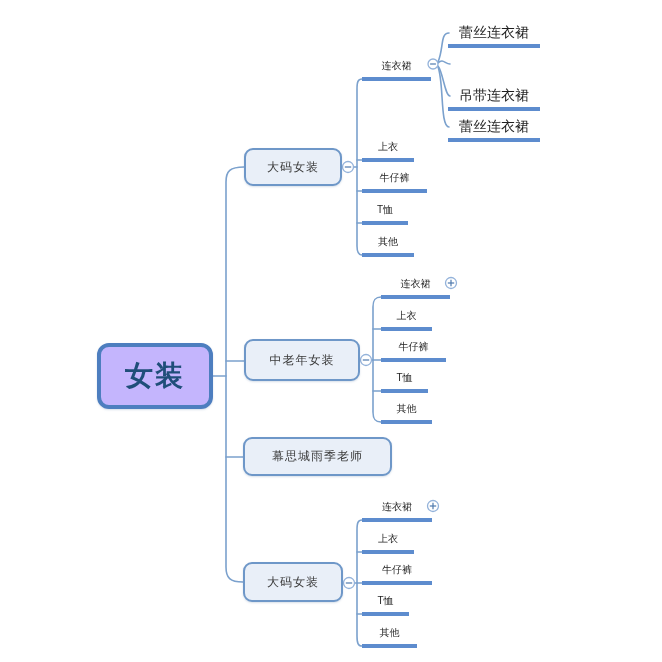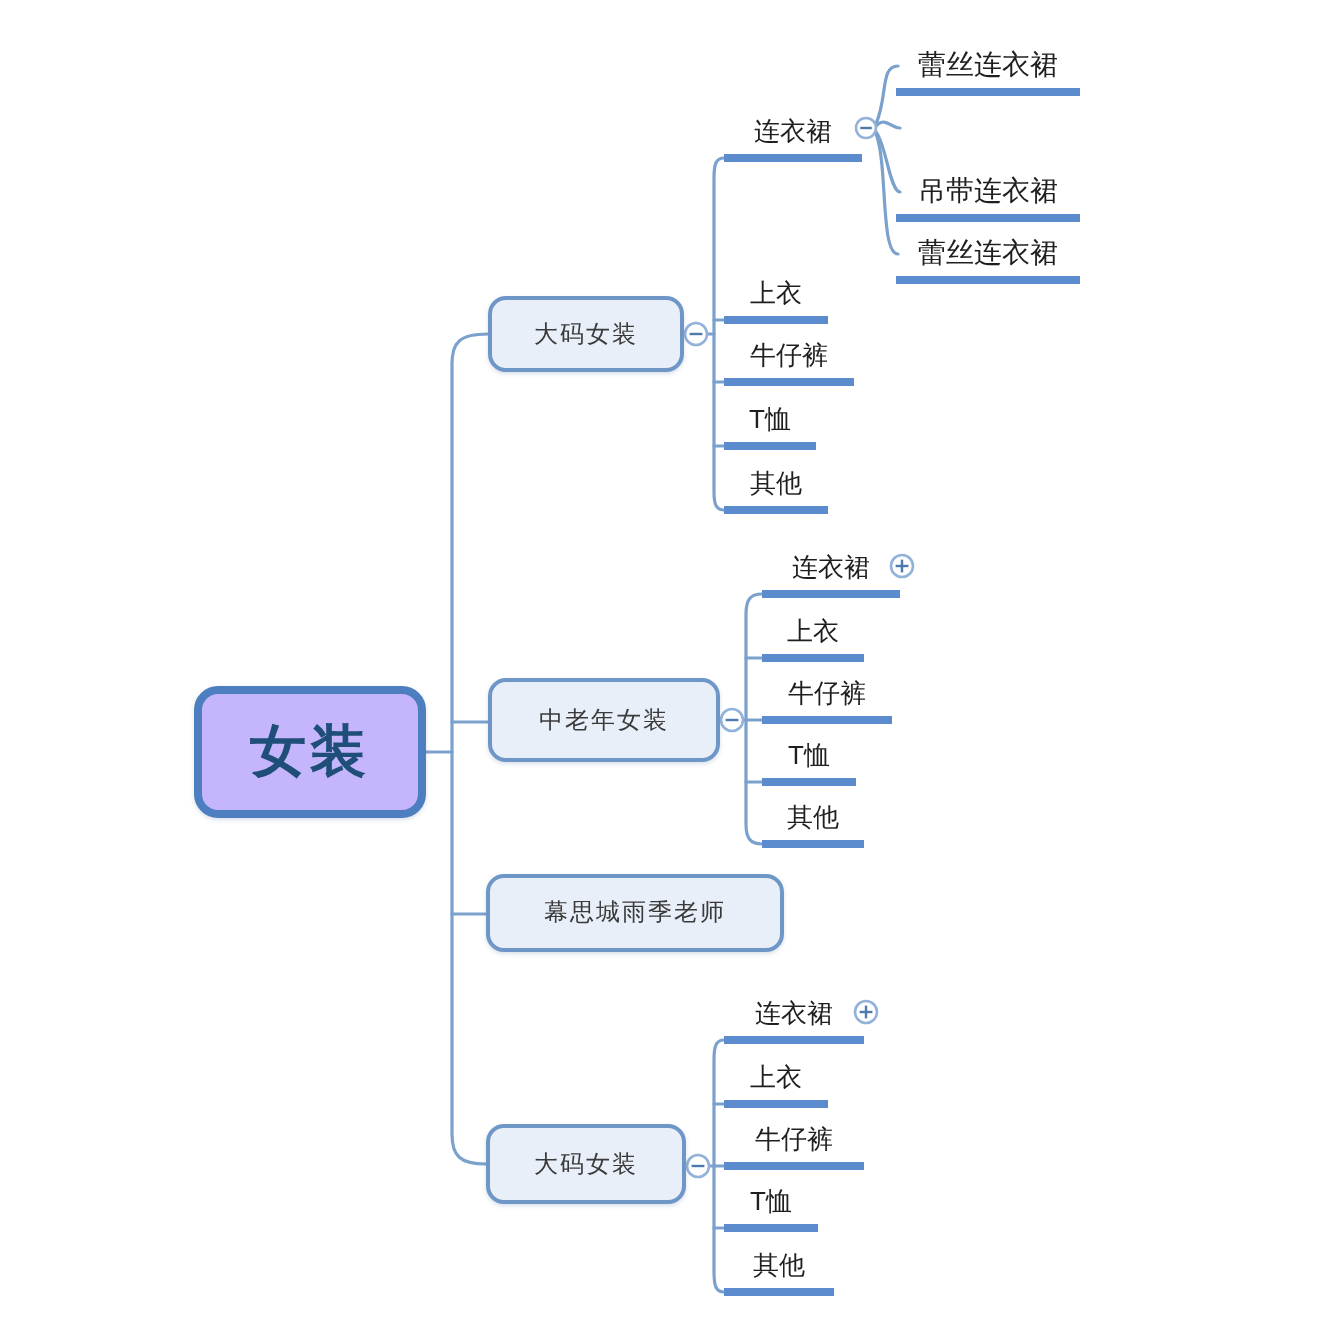--- a/index.html
+++ b/index.html
@@ -15,21 +15,21 @@
     color:#3a3a3a;font-size:12px;letter-spacing:1px;
     box-shadow:0 1px 2px rgba(100,130,170,.25);
   }
   .root-box{
     border:4px solid #4d7ebf;background:#c4b5fd;border-radius:12px;
     color:#1f4e79;font-weight:bold;font-size:28px;letter-spacing:2px;
   }
   .line-topic{
     position:absolute;box-sizing:content-box;height:22px;line-height:21px;
     border-bottom:4px solid #5d8cce;text-align:center;
-    color:#1f1f1f;font-size:13px;white-space:nowrap;
+    color:#1f1f1f;font-size:10px;white-space:nowrap;
   }
   .line-topic.small{font-size:14px;margin-top:13px;}
 </style>
 </head>
 <body>
 
 <div id="canvas">
 
   <svg id="wires" viewBox="0 0 662 662">
     <g fill="none" stroke="#7ba1cd" stroke-width="1.6" stroke-linecap="round">

